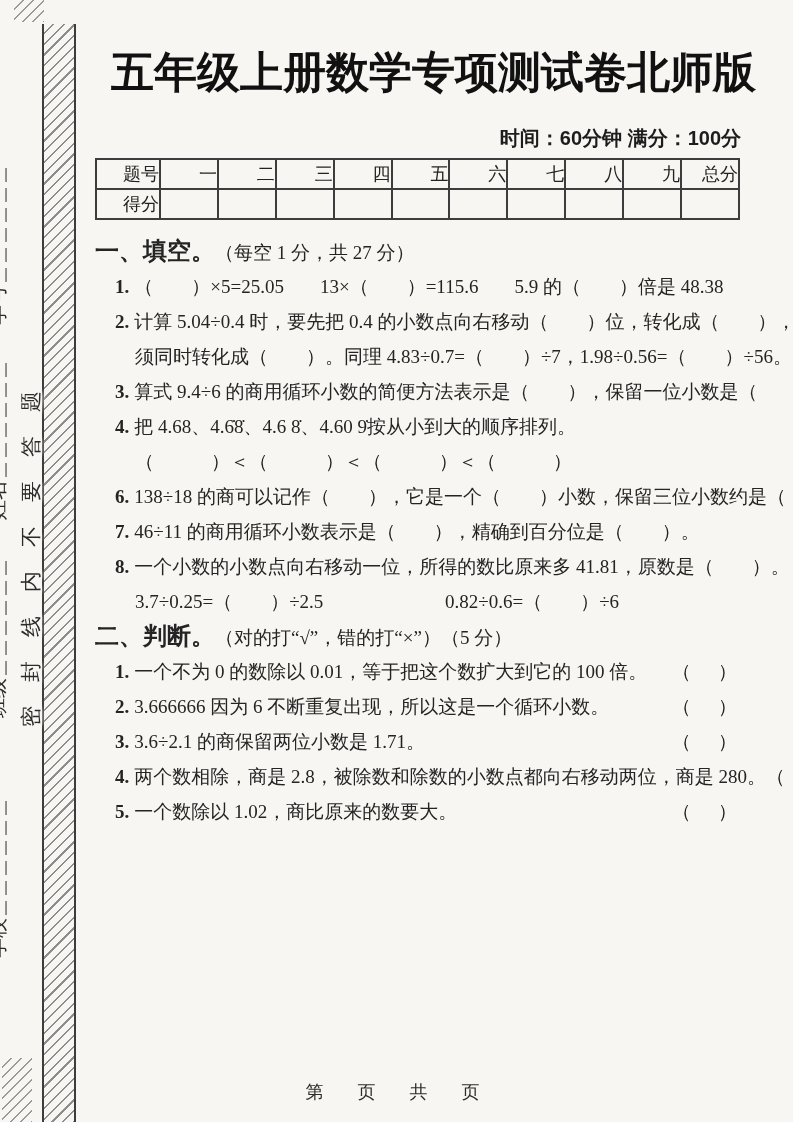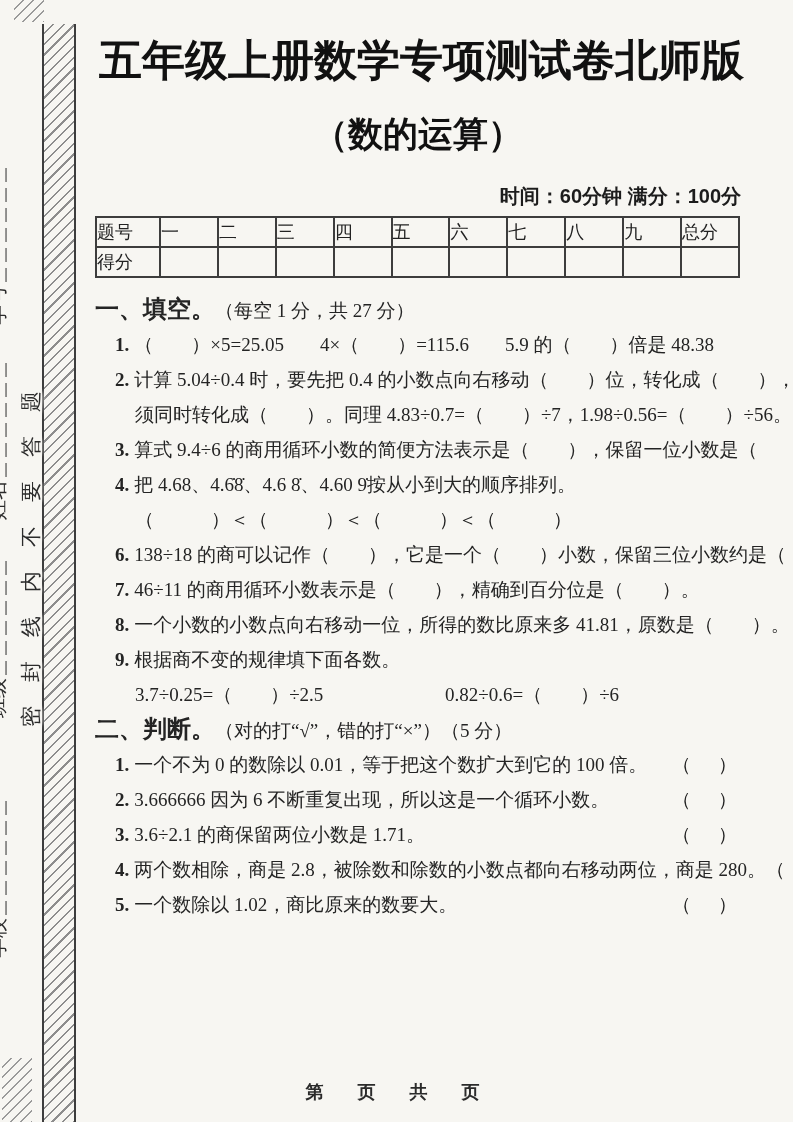--- a/index.html
+++ b/index.html
@@ -32,53 +32,53 @@
     transform-origin:0 100%;transform:rotate(-90deg);
     white-space:nowrap;font-size:20px;color:#2b2b2b;
   }
   .ml-xuehao{top:301px}
   .ml-xingming{top:496px}
   .ml-banji{top:694px}
   .ml-xuexiao{top:934px}
 
   .content{position:absolute;left:95px;top:0;width:646px;padding-top:27px}
   .title{
-    margin:4px;text-align:left;white-space:nowrap;color:#111;
+    margin:16px;text-align:left;white-space:nowrap;color:#111;
     font:bold 43px/58px "Liberation Sans","DejaVu Sans",sans-serif;
   }
   .subtitle{
     margin:20px 0 0;text-align:center;color:#111;
     font:bold 35px/50px "Liberation Sans","DejaVu Sans",sans-serif;
   }
   .meta{
     margin-top:24px;text-align:right;
     font:bold 20px/26px "Liberation Sans","DejaVu Sans",sans-serif;color:#1c1c1c;
   }
 
   table.score{border-collapse:collapse;table-layout:fixed;width:645px;margin-top:7px}
   table.score th,table.score td{
-    border:2px solid #3d3d3d;height:28px;text-align:left;vertical-align:middle;
+    border:2px solid #3d3d3d;height:28px;text-align:right;vertical-align:middle;
     font-size:18px;font-weight:normal;padding:0;color:#222;
   }
 
   .qs{margin-top:14px;font-size:19px;color:#242424}
   .line{height:35px;line-height:35px;white-space:nowrap}
   .sec-head .b{font-weight:bold;font-size:24px}
   .qnum{font-weight:bold;padding-right:5px}
   .ind1{padding-left:20px}
   .cont{padding-left:40px}
   .q1parts span.part{margin-right:36px}
   .eqrow .eqc1{display:inline-block;width:310px}
   .jrow{display:flex}
   .jrow .jtext{flex:1}
   .jrow .jbr{width:72px;text-align:right;letter-spacing:4px}
 
   .footer{
     position:absolute;left:0;right:0;top:1080px;text-align:center;
-    font-size:18px;letter-spacing:8px;color:#2b2b2b;font-weight:bold;
+    font-size:18px;letter-spacing:8px;color:#2b2b2b;
   }
 </style>
 </head>
 <body>
 
 <div class="page">
 
   <div class="hatch-corner hatch-tl"></div>
   <div class="hatch-corner hatch-bl"></div>
 
@@ -86,21 +86,20 @@
   <div class="mlabel ml-xingming">姓名＿＿＿＿＿＿</div>
   <div class="mlabel ml-banji">班级＿＿＿＿＿＿</div>
   <div class="mlabel ml-xuexiao">学校＿＿＿＿＿＿</div>
 
   <div class="seal-band"></div>
   <div class="seal-text">密封线内不要答题</div>
 
   <div class="content">
 
     <h1 class="title">五年级上册数学专项测试卷北师版</h1>
-    <h2 class="subtitle">（数的运算）</h2>
     <div class="meta">时间：60分钟  满分：100分</div>
 
     <table class="score">
       <colgroup>
           <col style="width:64px">
           <col>
           <col>
           <col>
           <col>
           <col>
@@ -140,21 +139,21 @@
     </tbody>
       </table>
 
     <div class="qs">
 
       <div class="line sec-head">
         <span class="b">一、填空。</span><span>（每空 1 分，共 27 分）</span>
       </div>
 
       <div class="line ind1 q1parts">
-        <span class="qnum">1.</span><span class="part">（　　）×5=25.05</span><span class="part">4×（　　）=115.6</span><span>5.9 的（　　）倍是 48.38</span>
+        <span class="qnum">1.</span><span class="part">（　　）×5=25.05</span><span class="part">13×（　　）=115.6</span><span>5.9 的（　　）倍是 48.38</span>
       </div>
 
       <div class="line ind1">
         <span class="qnum">2.</span><span>计算 5.04÷0.4 时，要先把 0.4 的小数点向右移动（　　）位，转化成（　　），5.04 必</span>
       </div>
       <div class="line cont">
         <span>须同时转化成（　　）。同理 4.83÷0.7=（　　）÷7，1.98÷0.56=（　　）÷56。</span>
       </div>
 
       <div class="line ind1">
@@ -170,23 +169,20 @@
 
       <div class="line ind1">
         <span class="qnum">6.</span><span>138÷18 的商可以记作（　　），它是一个（　　）小数，保留三位小数约是（　　）。</span>
       </div>
       <div class="line ind1">
         <span class="qnum">7.</span><span>46÷11 的商用循环小数表示是（　　），精确到百分位是（　　）。</span>
       </div>
       <div class="line ind1">
         <span class="qnum">8.</span><span>一个小数的小数点向右移动一位，所得的数比原来多 41.81，原数是（　　）。</span>
       </div>
-      <div class="line ind1">
-        <span class="qnum">9.</span><span>根据商不变的规律填下面各数。</span>
-      </div>
       <div class="line cont eqrow">
         <span class="eqc1">3.7÷0.25=（　　）÷2.5</span><span>0.82÷0.6=（　　）÷6</span>
       </div>
 
       <div class="line sec-head">
         <span class="b">二、判断。</span><span>（对的打“√”，错的打“×”）（5 分）</span>
       </div>
 
       <div class="line ind1 jrow">
         <span class="jtext"><span class="qnum">1.</span><span>一个不为 0 的数除以 0.01，等于把这个数扩大到它的 100 倍。</span></span>

